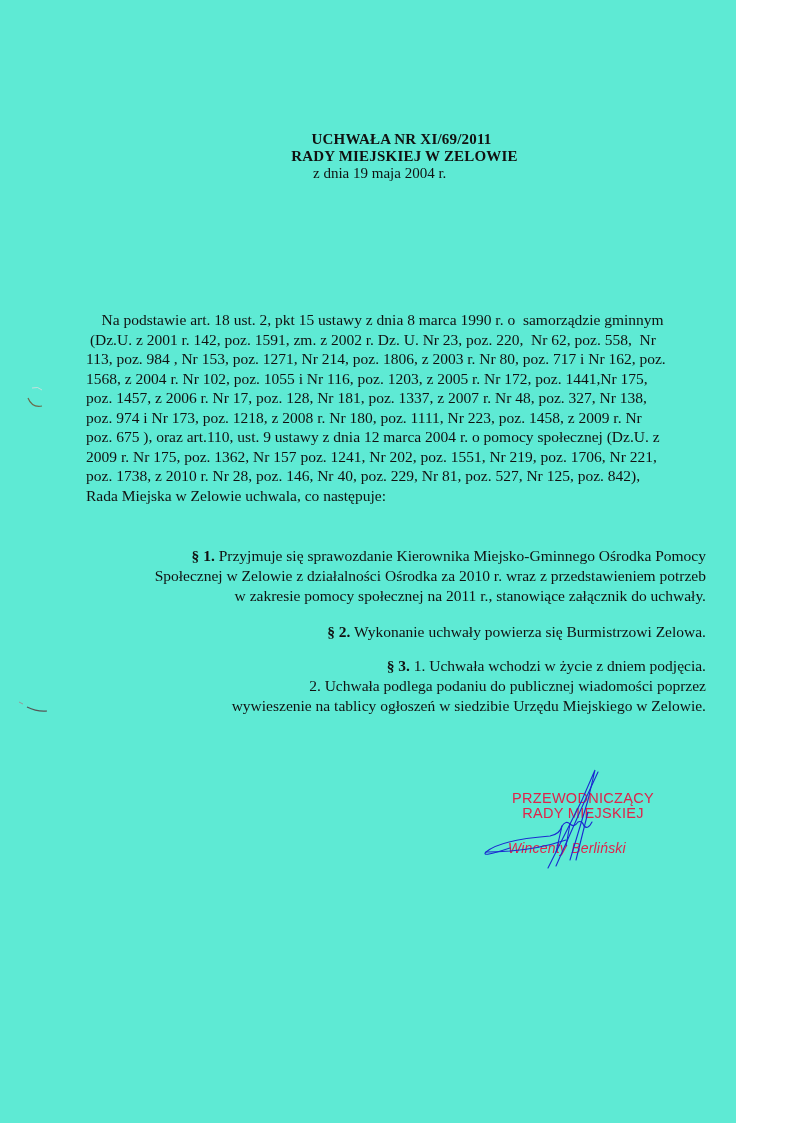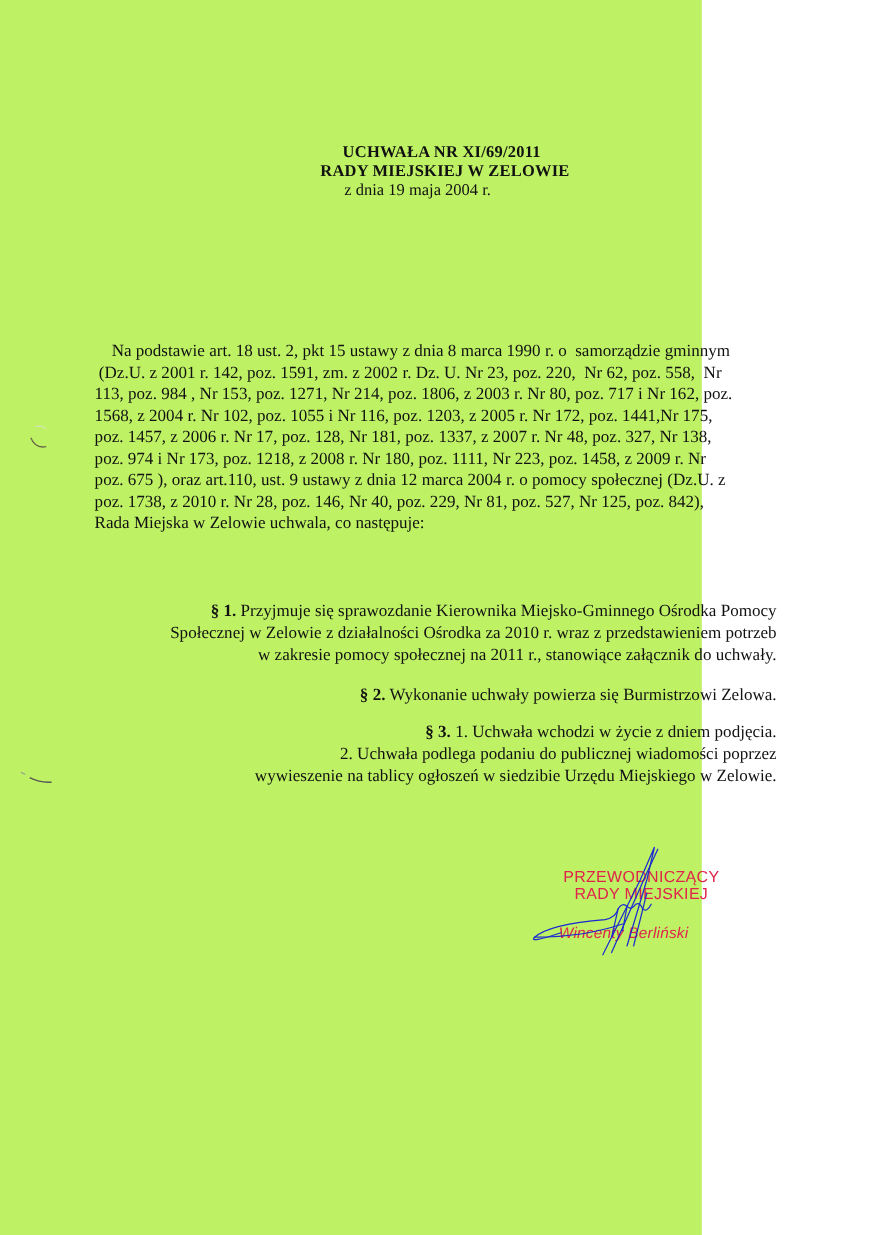--- a/index.html
+++ b/index.html
@@ -11,23 +11,23 @@
       width: 793px;
       height: 1123px;
       position: relative;
       overflow: hidden;
       font-family: "Liberation Serif", "DejaVu Serif", serif;
       color: #111111;
     }
     .page {
       position: absolute;
       left: 0; top: 0;
-      width: 638px;
+      width: 736px;
       height: 1123px;
-      background: #bef264;
+      background: #5eead4;
     }
     .header-title {
       position: absolute;
       top: 131px;
       left: 0;
       width: 793px;
       text-align: center;
       font-weight: bold;
       font-size: 15px;
       line-height: 17px;
@@ -129,20 +129,21 @@
 
 
   <div class="preamble">
     <div class="pline" style="white-space:pre;">    Na podstawie art. 18 ust. 2, pkt 15 ustawy z dnia 8 marca 1990 r. o  samorządzie gminnym</div>
     <div class="pline" style="white-space:pre;"> (Dz.U. z 2001 r. 142, poz. 1591, zm. z 2002 r. Dz. U. Nr 23, poz. 220,  Nr 62, poz. 558,  Nr</div>
     <div class="pline">113, poz. 984 , Nr 153, poz. 1271, Nr 214, poz. 1806, z 2003 r. Nr 80, poz. 717 i Nr 162, poz.</div>
     <div class="pline">1568, z 2004 r. Nr 102, poz. 1055 i Nr 116, poz. 1203, z 2005 r. Nr 172, poz. 1441,Nr 175,</div>
     <div class="pline">poz. 1457, z 2006 r. Nr 17, poz. 128, Nr 181, poz. 1337, z 2007 r. Nr 48, poz. 327, Nr  138,</div>
     <div class="pline">poz. 974 i Nr 173, poz. 1218, z 2008 r. Nr 180, poz. 1111, Nr 223, poz. 1458, z 2009 r. Nr</div>
     <div class="pline">poz. 675 ), oraz art.110, ust. 9 ustawy z dnia 12 marca 2004 r. o pomocy społecznej  (Dz.U. z</div>
+    <div class="pline">2009 r. Nr 175, poz. 1362, Nr 157 poz. 1241, Nr 202, poz. 1551, Nr 219, poz. 1706, Nr 221,</div>
     <div class="pline">poz. 1738, z 2010 r. Nr 28, poz. 146, Nr 40, poz. 229, Nr 81, poz. 527, Nr 125, poz. 842),</div>
     <div class="pline">Rada Miejska  w Zelowie uchwala, co następuje:</div>
   </div>
 
   <div class="section s1">
     <div class="pline indent">
       <span class="sec-mark">§ 1.</span><span> Przyjmuje się sprawozdanie Kierownika Miejsko-Gminnego Ośrodka Pomocy</span>
     </div>
     <div class="pline">Społecznej w Zelowie z działalności Ośrodka za 2010 r. wraz z przedstawieniem potrzeb</div>
     <div class="pline">w zakresie pomocy społecznej na 2011 r.,  stanowiące załącznik do uchwały.</div>

